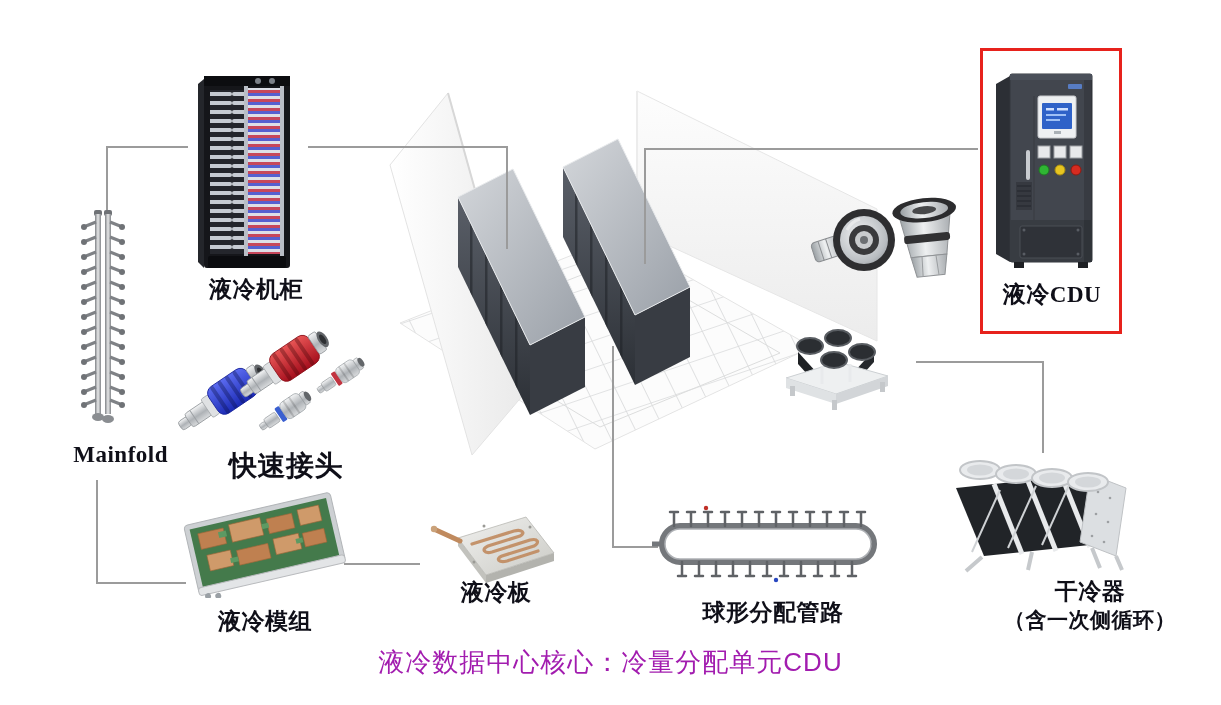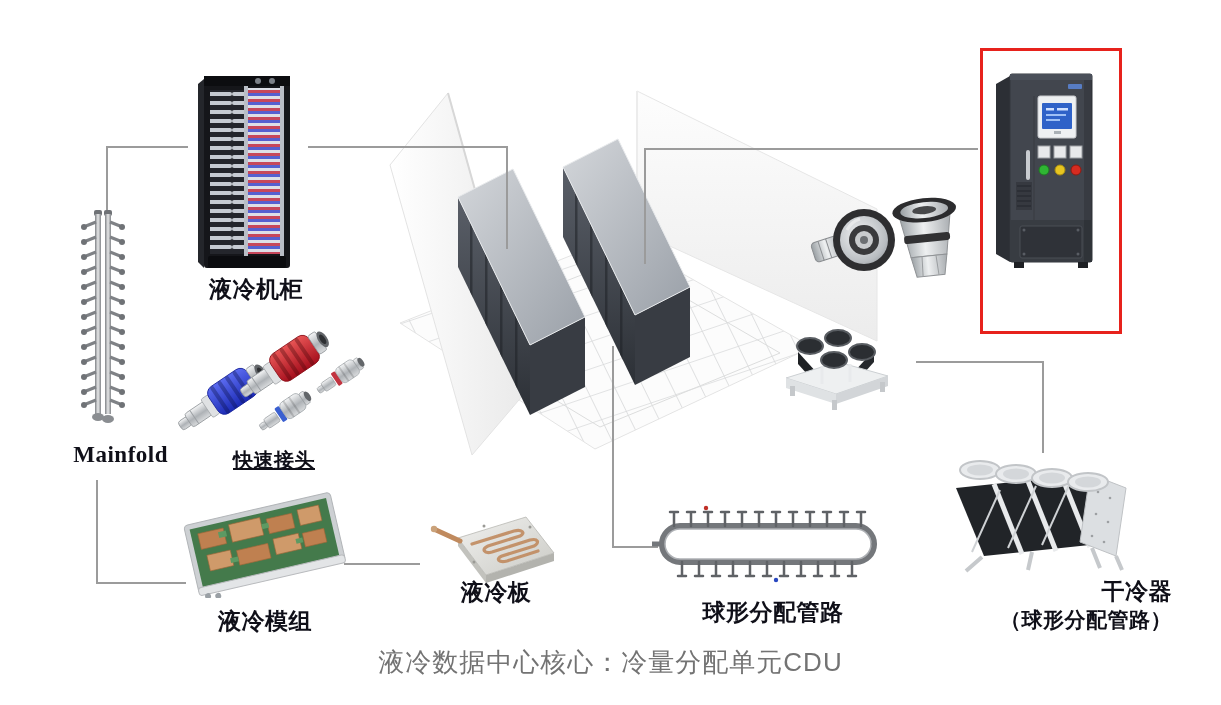--- a/index.html
+++ b/index.html
@@ -14,21 +14,21 @@
     font-weight:700;color:#0f0f18;text-align:center;font-size:23px;
     line-height:1.25;letter-spacing:0.5px;white-space:nowrap;
   }
   .lbl-sub{font-size:21px;}
   .highlight-box{
     position:absolute;left:980px;top:48px;width:142px;height:286px;
     border:3px solid #e7221c;box-sizing:border-box;background:transparent;
   }
   .caption{
     position:absolute;left:0;top:645px;width:1221px;text-align:center;
-    font-size:26px;color:#737373;letter-spacing:1px;
+    font-size:26px;color:#a21caf;letter-spacing:1px;
     font-family:"Liberation Sans","DejaVu Sans",sans-serif;
   }
 </style>
 </head>
 <body>
 
 <div class="stage">
 
   <svg class="fig" style="left:380px;top:85px;" width="520" height="375" viewBox="0 0 520 375">
     <defs>
@@ -206,21 +206,21 @@
       <rect x="-52" y="-5" width="10" height="10" rx="3" fill="url(#silverg)" stroke="#94989c"></rect>
       <rect x="-42" y="-8" width="20" height="16" rx="3" fill="url(#silverg)" stroke="#94989c"></rect>
       <rect x="-20" y="-12" width="8" height="24" rx="2" fill="#3a5fd0"></rect>
       <rect x="-12" y="-14" width="34" height="28" rx="7" fill="url(#silverg)" stroke="#9aa0a4"></rect>
       <rect x="-4" y="-14" width="3" height="28" fill="rgba(0,0,0,0.15)"></rect>
       <rect x="6" y="-14" width="3" height="28" fill="rgba(0,0,0,0.15)"></rect>
       <rect x="22" y="-10" width="8" height="20" rx="2" fill="url(#silverg)" stroke="#94989c"></rect>
       <ellipse cx="31" cy="0" rx="4" ry="8" fill="#63666a"></ellipse>
     </g>
   </svg>
-  <div class="lbl" style="left:214px;top:448px;width:120px;font-size:20px;text-decoration:underline;">快速接头</div>
+  <div class="lbl" style="left:226px;top:448px;width:120px;font-size:28px;">快速接头</div>
 
   <svg class="fig" style="left:176px;top:492px;" width="178" height="106" viewBox="0 0 178 106">
     <g transform="rotate(-13 89 53)">
       <rect x="14" y="16" width="150" height="70" rx="4" fill="#cdd0d3" stroke="#b2b5b8"></rect>
       <rect x="19" y="21" width="140" height="60" fill="#447a4b"></rect>
       <rect x="26" y="27" width="26" height="16" fill="#bf8050" stroke="#9c6638" stroke-width="0.6"></rect>
       <rect x="58" y="25" width="32" height="18" fill="#cf9a6a" stroke="#9c6638" stroke-width="0.6"></rect>
       <rect x="96" y="28" width="26" height="15" fill="#bf8050" stroke="#9c6638" stroke-width="0.6"></rect>
       <rect x="128" y="26" width="22" height="16" fill="#cf9a6a" stroke="#9c6638" stroke-width="0.6"></rect>
       <rect x="30" y="50" width="24" height="16" fill="#cf9a6a" stroke="#9c6638" stroke-width="0.6"></rect>
@@ -369,23 +369,23 @@
       <circle cx="162" cy="98" r="1.3" fill="#9da0a3"></circle>
     <ellipse cx="38" cy="26" rx="20" ry="9" fill="#e9ebed" stroke="#c2c5c8" stroke-width="2"></ellipse>
     <ellipse cx="38" cy="26" rx="13" ry="5.5" fill="#d4d7da"></ellipse>
     <ellipse cx="74" cy="30" rx="20" ry="9" fill="#e9ebed" stroke="#c2c5c8" stroke-width="2"></ellipse>
     <ellipse cx="74" cy="30" rx="13" ry="5.5" fill="#d4d7da"></ellipse>
     <ellipse cx="110" cy="34" rx="20" ry="9" fill="#e9ebed" stroke="#c2c5c8" stroke-width="2"></ellipse>
     <ellipse cx="110" cy="34" rx="13" ry="5.5" fill="#d4d7da"></ellipse>
     <ellipse cx="146" cy="38" rx="20" ry="9" fill="#e9ebed" stroke="#c2c5c8" stroke-width="2"></ellipse>
     <ellipse cx="146" cy="38" rx="13" ry="5.5" fill="#d4d7da"></ellipse>
   </svg>
-  <div class="lbl" style="left:960px;top:578px;width:212px;text-align:right;">
+  <div class="lbl" style="left:984px;top:578px;width:212px;">
     <div>干冷器</div>
-    <div class="lbl-sub">（球形分配管路）</div>
+    <div class="lbl-sub">（含一次侧循环）</div>
   </div>
 
   <div class="highlight-box"></div>
   <svg class="fig" style="left:994px;top:70px;" width="116" height="200" viewBox="0 0 116 200">
     <polygon points="2,14 16,6 16,192 2,184" fill="#2c2f35"></polygon>
     <rect x="16" y="4" width="82" height="188" rx="2" fill="#42464e" stroke="#33363c"></rect>
     <rect x="16" y="4" width="82" height="6" fill="#4b505a"></rect>
     <rect x="74" y="14" width="14" height="5" rx="1" fill="#5b86d8" opacity="0.85"></rect>
     <rect x="44" y="26" width="38" height="42" rx="2" fill="#eef0f2" stroke="#c8cacd"></rect>
     <rect x="48" y="33" width="30" height="26" rx="1" fill="#2f62c8"></rect>
@@ -407,16 +407,17 @@
     <rect x="16" y="150" width="82" height="42" fill="#383c42"></rect>
     <rect x="26" y="156" width="62" height="32" rx="2" fill="#2f3238" stroke="#4a4e55"></rect>
     <circle cx="30" cy="160" r="1.5" fill="#595d64"></circle>
       <circle cx="84" cy="160" r="1.5" fill="#595d64"></circle>
     <circle cx="30" cy="184" r="1.5" fill="#595d64"></circle>
       <circle cx="84" cy="184" r="1.5" fill="#595d64"></circle>
     <rect x="20" y="192" width="10" height="6" fill="#1e2024"></rect>
     <rect x="84" y="192" width="10" height="6" fill="#1e2024"></rect>
     <rect x="90" y="10" width="8" height="182" fill="rgba(0,0,0,0.15)"></rect>
   </svg>
+  <div class="lbl" style="left:992px;top:281px;width:120px;">液冷CDU</div>
 
   <div class="caption">液冷数据中心核心：冷量分配单元CDU</div>
 
 </div>
 
 </body></html>

